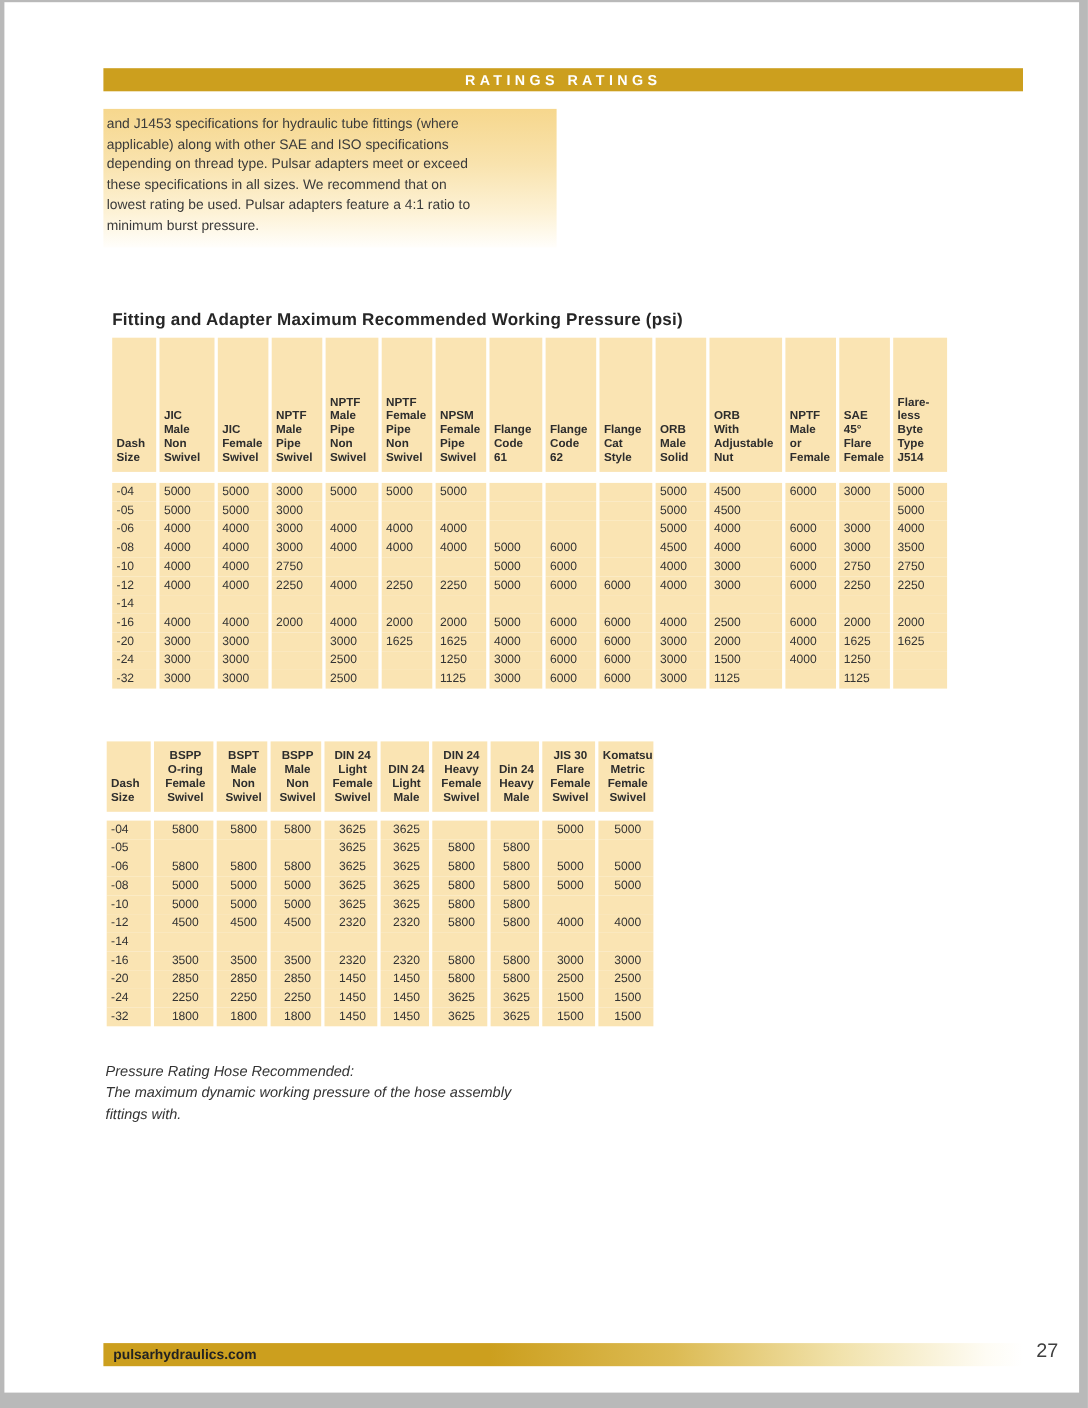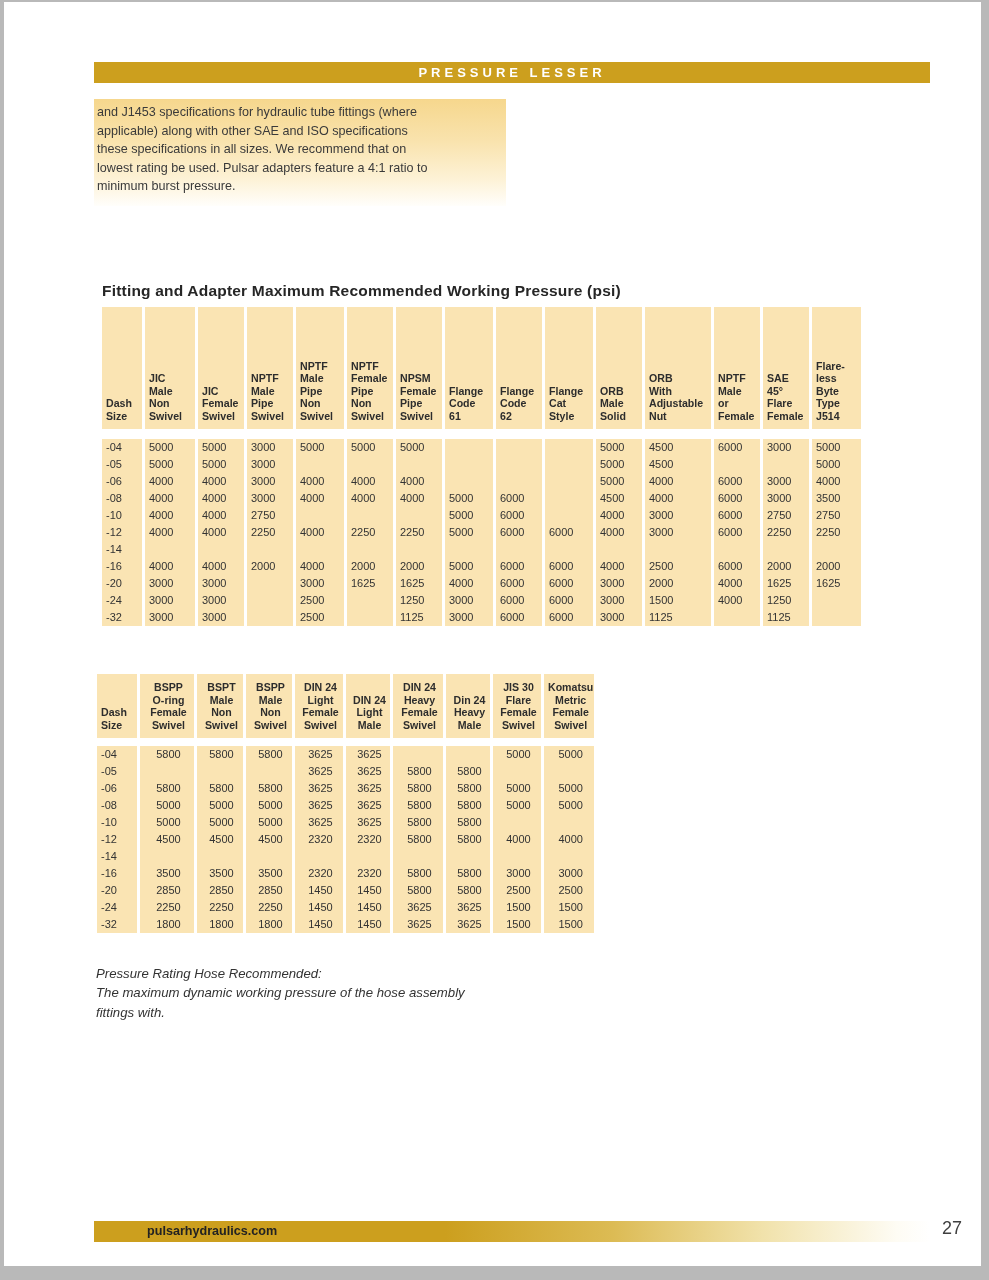--- a/index.html
+++ b/index.html
@@ -77,39 +77,40 @@
   .footer-bar {
     position:absolute; left:90px; top:1219px;
     width:836px; height:21px;
     background:linear-gradient(90deg,
       var(--gold,#CC9F1E) 0%, var(--gold,#CC9F1E) 42%,
       #DCBB54 62%, #F1E2AB 80%, #FEFCF4 96%, #ffffff 100%);
   }
   .footer-site {
     display:inline-block;
     font-size:12.6px; font-weight:bold; color:#222222;
-    line-height:21px; padding-left:9px;margin-left:44px;
+    line-height:21px; padding-left:9px;
   }
   .page-num {
     position:absolute; left:938px; top:1216px;
     font-size:18px; color:#3f3f3f;
   }
 </style>
 </head>
 <body>
 
 <div class="sheet">
 
   <div class="banner">
-    <span>PRESSURE LESSER</span>
+    <span>RATINGS RATINGS</span>
   </div>
 
   <div class="intro">
       <div>and J1453 specifications for hydraulic tube fittings (where</div>
       <div>applicable) along with other SAE and ISO specifications</div>
+      <div>depending on thread type. Pulsar adapters meet or exceed</div>
       <div>these specifications in all sizes. We recommend that on</div>
       <div>lowest rating be used. Pulsar adapters feature a 4:1 ratio to</div>
       <div>minimum burst pressure.</div>
     </div>
 
   <div class="section-title">Fitting and Adapter Maximum Recommended Working Pressure (psi)</div>
 
   <table id="table1" class="ratings">
       <colgroup>
         <col style="width: 40px;">

